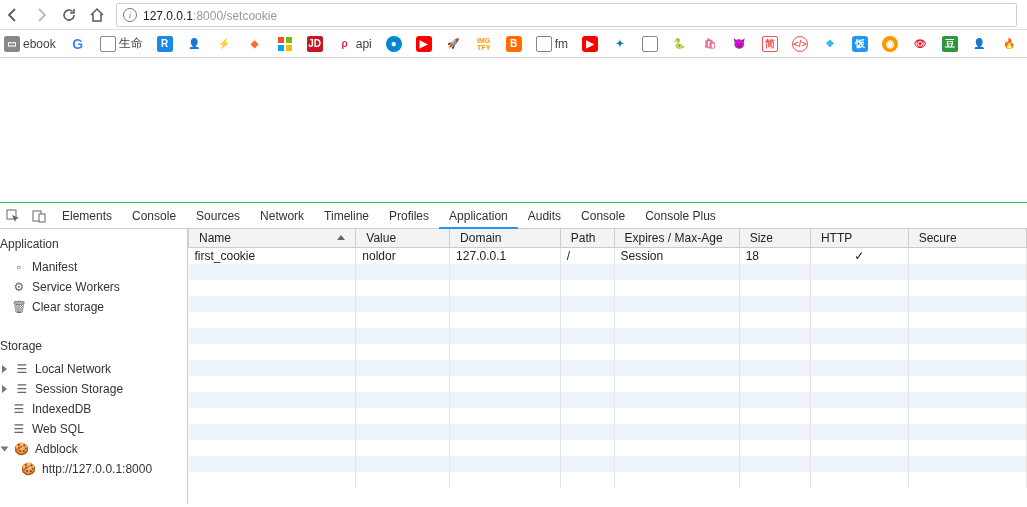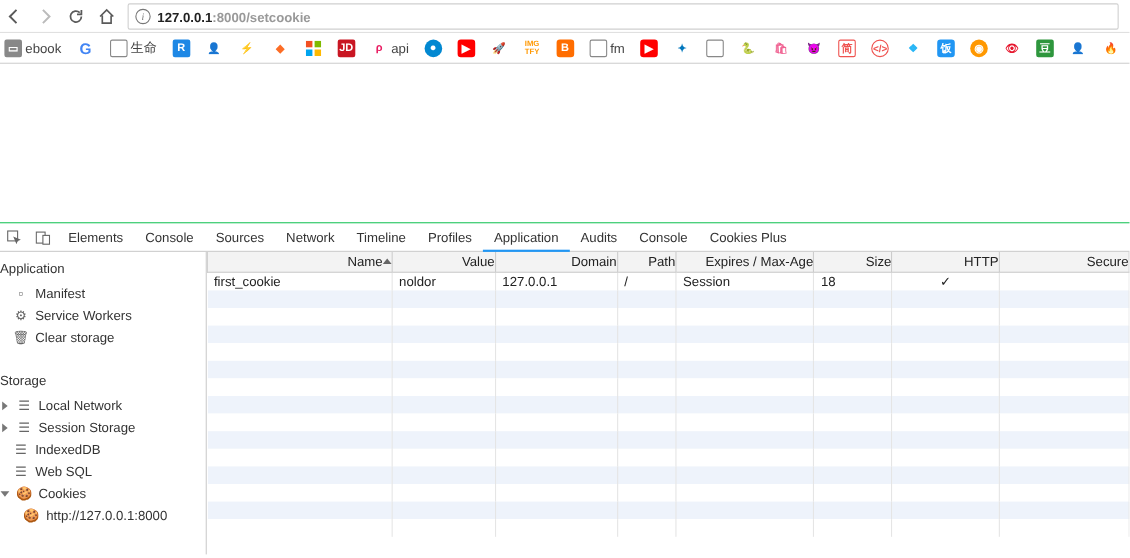--- a/index.html
+++ b/index.html
@@ -2,42 +2,42 @@
 <html><head>
 <meta charset="utf-8">
 <style>
 * { margin:0; padding:0; box-sizing:border-box; font-family:-apple-system,BlinkMacSystemFont,"Segoe UI",Arial,sans-serif; font-size:12px; }
 body { background:#fff; width:1027px; height:507px; overflow:hidden; }
 .addrbar { display:flex; align-items:center; height:30px; border-bottom:1px solid #e0e0e0; gap:10px; padding:0 4px; }
 .navbtn { width:18px; height:18px; display:flex; align-items:center; justify-content:center; color:#5a5a5a; cursor:pointer; }
 .navbtn.dim { color:#bbb; }
 .omnibox { flex:1; display:flex; align-items:center; border:1px solid #d0d0d0; border-radius:2px; height:24px; padding:0 6px; gap:6px; margin-right:6px; }
 .omnibox .info { width:14px; height:14px; border:1px solid #777; border-radius:50%; display:flex; align-items:center; justify-content:center; font-size:9px; color:#777; font-family:Georgia,serif; font-style:italic; }
-.url { font-size:14px; color:#999;font-weight:bold; }
+.url { font-size:14px; color:#999; }
 .url .dark { color:#222; }
 .bmbar { display:flex; align-items:center; height:28px; border-bottom:1px solid #d0d0d0; gap:14px; padding:0 4px; overflow:hidden; }
 .bm { display:flex; align-items:center; gap:3px; color:#444; font-size:12px; white-space:nowrap; }
 .ico16 { width:16px; height:16px; display:inline-flex; align-items:center; justify-content:center; border-radius:2px; font-size:10px; font-weight:bold; }
 .content-blank { height:144px; }
 .devtools { border-top:1px solid #22c55e; }
 .dt-tabs { display:flex; align-items:center; height:26px; border-bottom:1px solid #ccc; }
 .dt-btn { width:26px; height:26px; display:flex; align-items:center; justify-content:center; color:#666; }
 .dt-tab { padding:0 10px; height:26px; line-height:26px; color:#333; cursor:pointer; }
 .dt-tab.active { color:#333; border-bottom:2px solid #2196F3; }
 .dt-body { display:flex; height:275px; }
 .side { width:188px; border-right:1px solid #ccc; overflow:auto; }
 .side-h { padding:8px 6px 6px 0; color:#333; }
 .side-item { display:flex; align-items:center; gap:6px; padding:3px 6px 3px 12px; color:#333; cursor:pointer; }
 .side-item .fi { width:14px; height:14px; display:inline-flex; align-items:center; justify-content:center; color:#666; }
 .side-sub { padding-left:22px; }
 .tri { display:inline-block; width:0; height:0; border-top:4px solid transparent; border-bottom:4px solid transparent; border-left:5px solid #777; margin-right:2px; }
 .tri.open { transform:rotate(90deg); }
 .main { flex:1; overflow:auto; }
 table { border-collapse:collapse; width:100%; }
-th { text-align:right; font-weight:normal; background:#f3f3f3; color:#222; padding:2px 0; border:1px solid #ccc; border-top:none; height:18px; }
+th { text-align:left; font-weight:normal; background:#f3f3f3; color:#222; padding:2px 10px; border:1px solid #ccc; border-top:none; height:18px; }
 th.sorted::after { content:""; float:right; width:0; height:0; border-left:4px solid transparent; border-right:4px solid transparent; border-bottom:5px solid #666; margin-top:4px; }
 td { padding:1px 6px; border-right:1px solid #e5e5e5; height:16px; color:#222; }
 tbody tr:nth-child(even) td { background:#eef3fb; }
 tbody tr:nth-child(odd) td { background:#fff; }
 td.r { text-align:left; }
 td.c { text-align:center; }
 .col-name{width:170px}.col-val{width:95px}.col-dom{width:112px}.col-path{width:54px}.col-exp{width:127px}.col-size{width:72px}.col-http{width:99px}.col-sec{width:120px}
 </style>
 </head>
 <body>
@@ -196,21 +196,21 @@
       </div>
     <div class="dt-tab">Elements</div>
     <div class="dt-tab">Console</div>
     <div class="dt-tab">Sources</div>
     <div class="dt-tab">Network</div>
     <div class="dt-tab">Timeline</div>
     <div class="dt-tab">Profiles</div>
     <div class="dt-tab active">Application</div>
     <div class="dt-tab">Audits</div>
     <div class="dt-tab">Console</div>
-    <div class="dt-tab">Cookies Plus</div>
+    <div class="dt-tab">Console Plus</div>
   </div>
   <div class="dt-body">
     <div class="side">
       <div class="side-h">Application</div>
       <div class="side-item">
           <span class="fi">▫</span>
           <span>Manifest</span>
         </div>
       <div class="side-item">
           <span class="fi">⚙</span>
@@ -235,21 +235,21 @@
           <span class="fi">☰</span>
           <span>IndexedDB</span>
         </div>
       <div class="side-item">
           <span class="fi">☰</span>
           <span>Web SQL</span>
         </div>
       <div class="side-item" style="padding-left:2px">
           <span class="tri open"></span>
           <span class="fi">🍪</span>
-          <span>Cookies</span>
+          <span>Adblock</span>
         </div>
       <div class="side-item side-sub">
           <span class="fi">🍪</span>
           <span>http://127.0.0.1:8000</span>
         </div>
     </div>
     <div class="main">
       <table>
         <thead>
             <tr>

